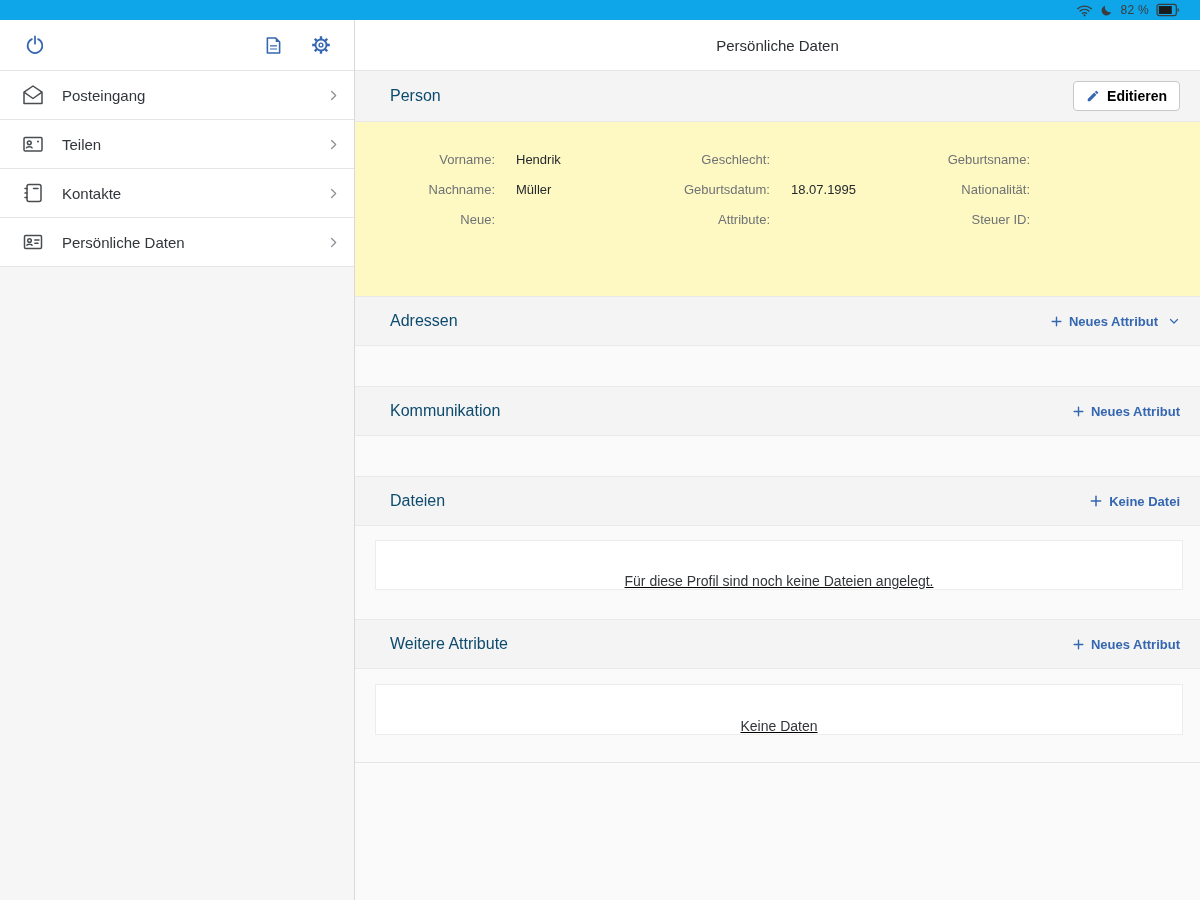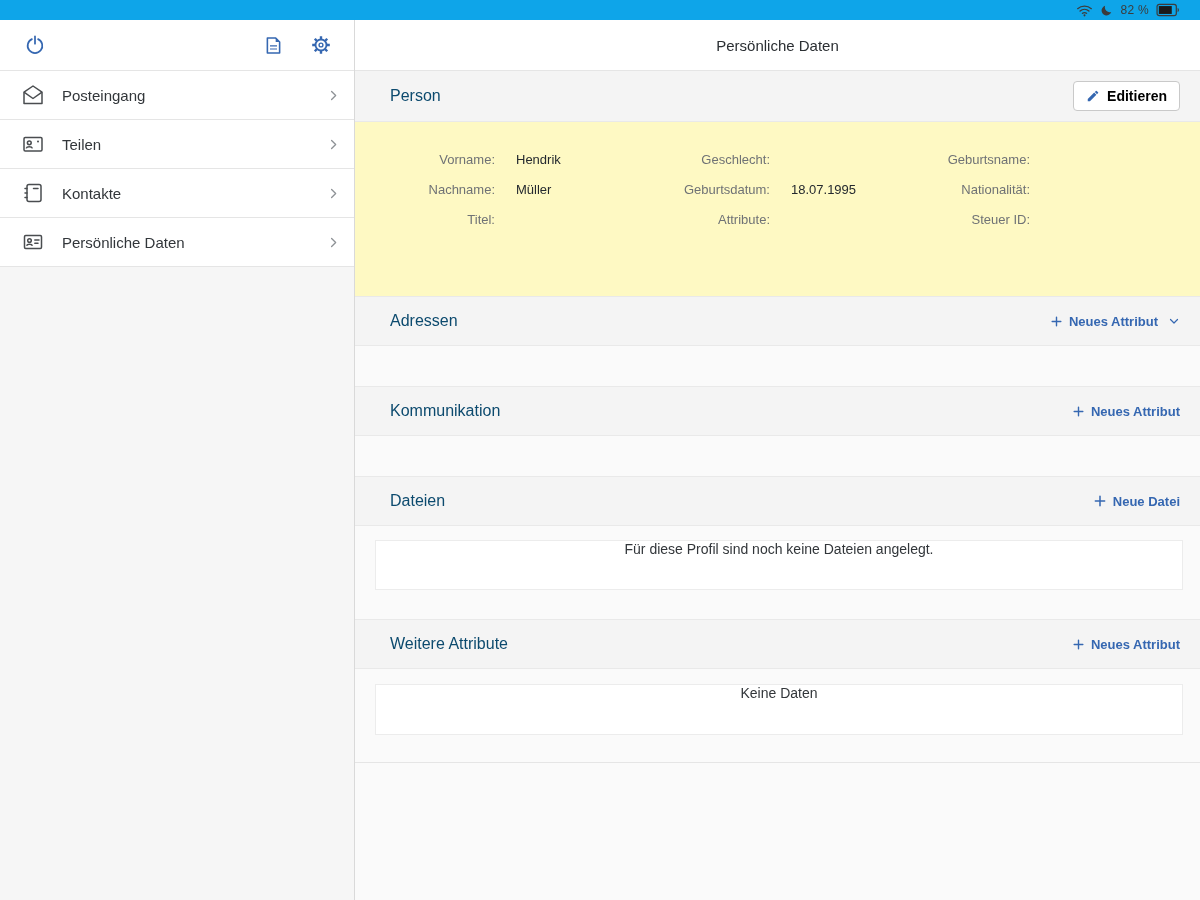--- a/index.html
+++ b/index.html
@@ -38,21 +38,21 @@
   .action-link span { font-size:13px; font-weight:700; color:#3567b1; }
   .action-link .chev { margin-left:4px; display:flex; }
 
   .fields { background:#fef9c3; height:174px; padding-top:27px; }
   .fields-grid { display:grid; grid-template-columns:140px 135px 140px 110px 150px 1fr; row-gap:9px; }
   .fields-grid .flabel { text-align:right; font-size:13px; color:#6f7275; line-height:21px; }
   .fields-grid .fvalue { padding-left:21px; font-size:13px; color:#24292e; line-height:21px; }
 
   .spacer { height:40px; background:#fafafa; }
 
-  .empty-card { margin:14px 17px 0 20px; height:50px; background:#fff; border:1px solid #ececec; display:flex; align-items:flex-start; justify-content:center; }
+  .empty-card { margin:14px 17px 0 20px; height:50px; background:#fff; border:1px solid #ececec; display:flex; align-items:flex-end; justify-content:center;text-decoration:underline; }
   .empty-card span { font-size:14px; color:#32363a; }
   .empty-card.tall { height:51px; margin-top:15px; }
 
   .wa-header { margin-top:29px; }
   .bottom-divider { margin-top:27px; border-top:1px solid #e5e5e5; }
   .filler { flex:1; background:#fafafa; }
 </style>
 </head>
 <body>
 
@@ -181,21 +181,21 @@
           <span class="flabel">Geburtsname:</span>
           <span class="fvalue"></span>
 
           <span class="flabel">Nachname:</span>
           <span class="fvalue">Müller</span>
           <span class="flabel">Geburtsdatum:</span>
           <span class="fvalue">18.07.1995</span>
           <span class="flabel">Nationalität:</span>
           <span class="fvalue"></span>
 
-          <span class="flabel">Titel:</span>
+          <span class="flabel">Neue:</span>
           <span class="fvalue"></span>
           <span class="flabel">Attribute:</span>
           <span class="fvalue"></span>
           <span class="flabel">Steuer ID:</span>
           <span class="fvalue"></span>
         </div>
       </div>
 
       <div class="section-header">
         <span class="stitle">Adressen</span>
@@ -223,21 +223,21 @@
         </button>
       </div>
       <div class="spacer"></div>
 
       <div class="section-header">
         <span class="stitle">Dateien</span>
         <button class="action-link">
           <svg width="14" height="14" viewBox="0 0 24 24" fill="none" stroke="#3567b1" stroke-width="2.6" stroke-linecap="round">
               <path d="M12 4v16M4 12h16"></path>
             </svg>
-          <span>Neue Datei</span>
+          <span>Keine Datei</span>
         </button>
       </div>
       <div class="empty-card">
         <span>Für diese Profil sind noch keine Dateien angelegt.</span>
       </div>
 
       <div class="section-header wa-header">
         <span class="stitle">Weitere Attribute</span>
         <button class="action-link">
           <svg width="13" height="13" viewBox="0 0 24 24" fill="none" stroke="#3567b1" stroke-width="2.6" stroke-linecap="round">

